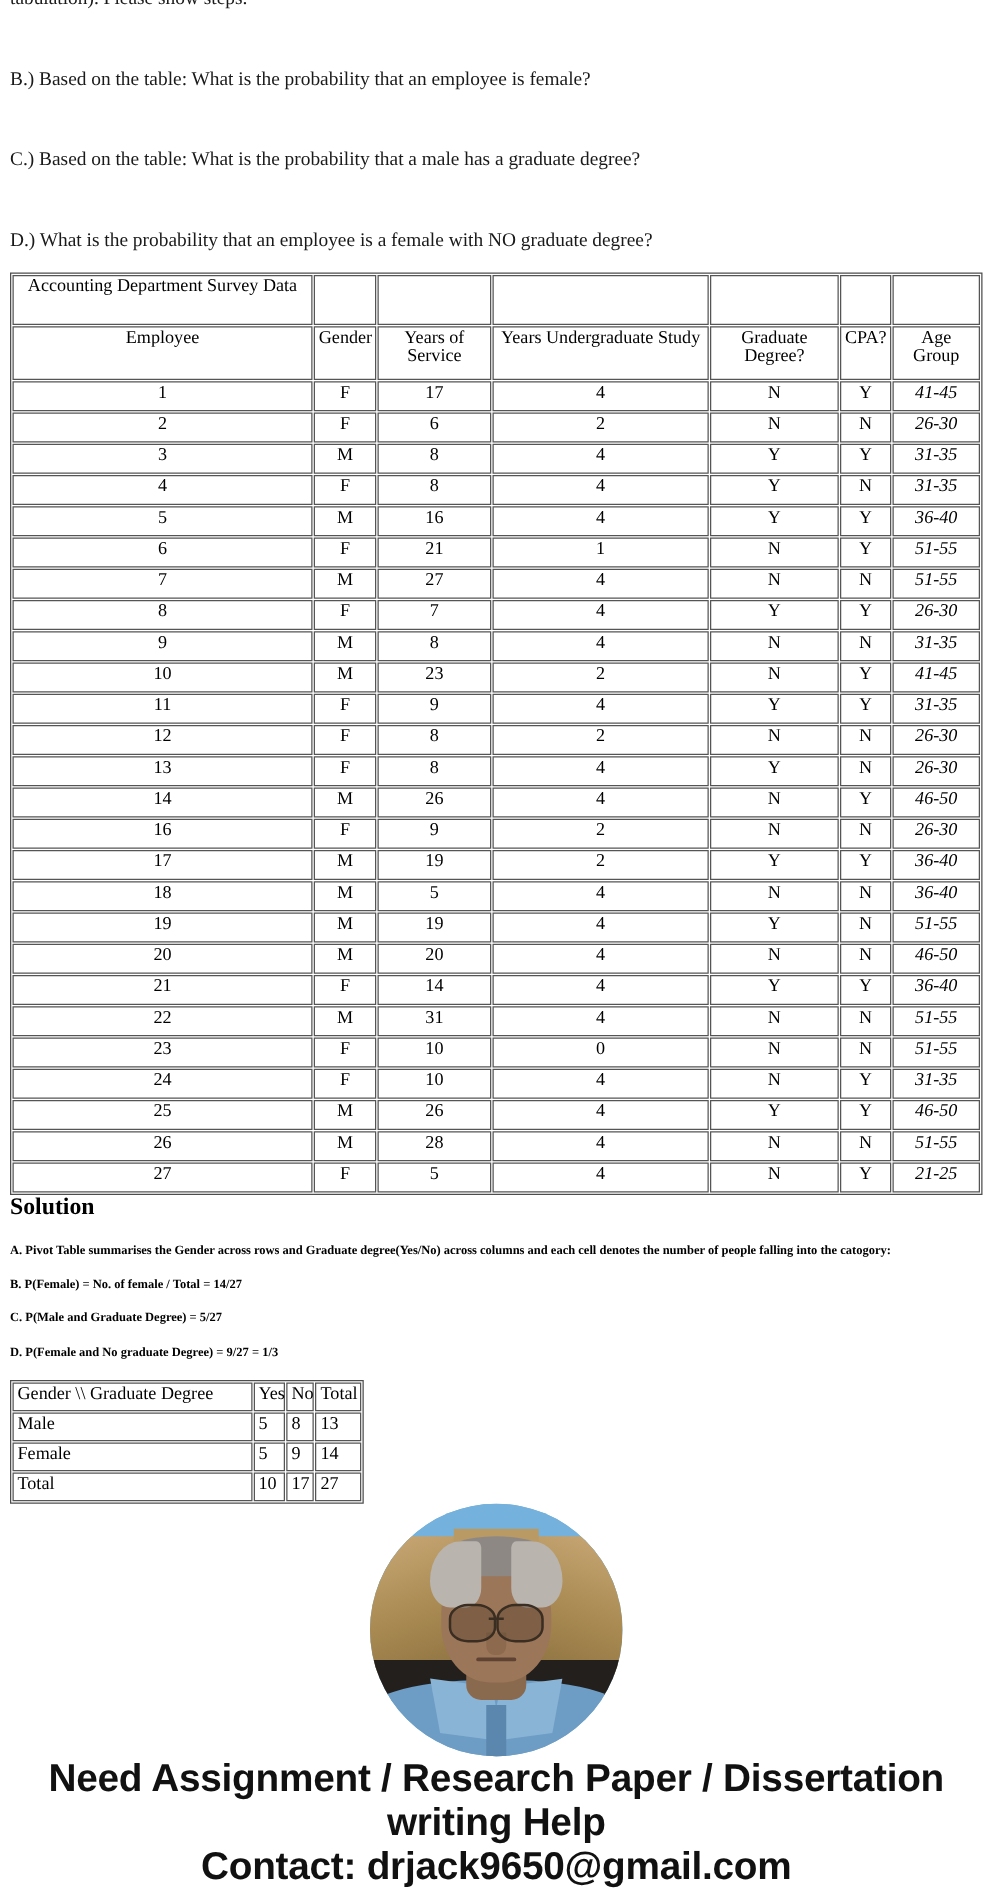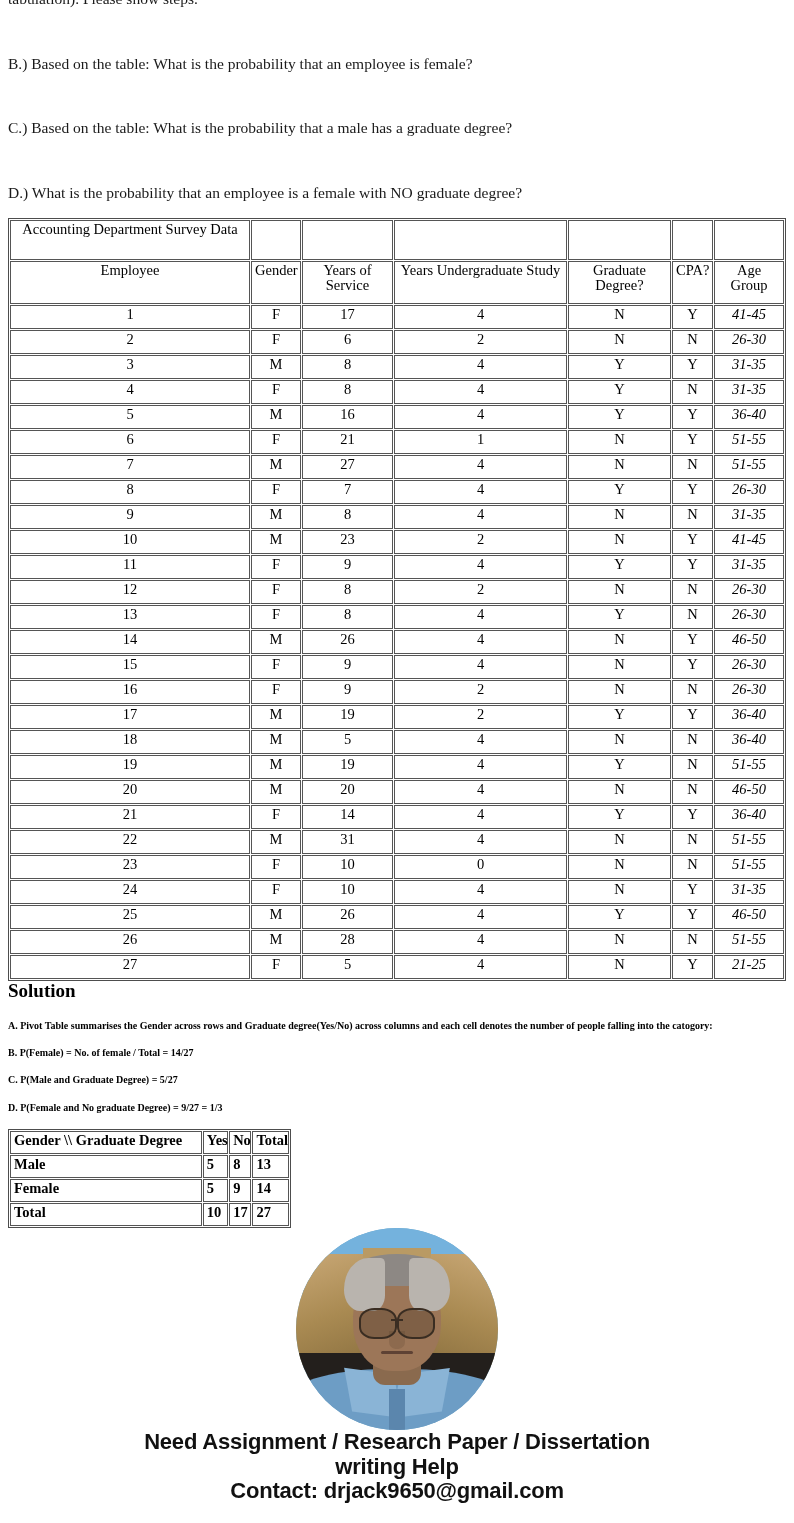--- a/index.html
+++ b/index.html
@@ -96,21 +96,21 @@
     box-sizing: border-box;
   }
   table.pivot {
     border-collapse: separate;
     border-spacing: 1px;
     table-layout: fixed;
     width: 283px;
     border: 1px solid #4d4d4d;
     background: #ffffff;
     font-size: 14.5px;
-    font-weight: bold;
+    font-weight: normal;
     line-height: 1.05;
   }
   table.pivot td {
     border: 1px solid #555555;
     padding: 1px 3px;
     vertical-align: top;
     background: #ffffff;
     height: 19px;
   }
   .p-lbl { width: 189px; }
@@ -255,21 +255,21 @@
   }
 
   
   .footer {
     text-align: center;
     font-family: "Liberation Sans", "DejaVu Sans", sans-serif;
     font-weight: bold;
     color: #111111;
   }
   .footer-line {
-    font-size: 22px;
+    font-size: 31px;
     line-height: 1.13;
     margin: 0;
     letter-spacing: -0.2px;
   }
 </style>
 </head>
 <body>
 
 <section class="questions">
   <p class="q-line q-clipped">tabulation). Please show steps.</p>
@@ -428,29 +428,20 @@
         <tr class="data-row">
           <td class="c-emp">14</td>
           <td class="c-gen">M</td>
           <td class="c-yos">26</td>
           <td class="c-yus">4</td>
           <td class="c-grad">N</td>
           <td class="c-cpa">Y</td>
           <td class="c-age">46-50</td>
         </tr>
         <tr class="data-row">
-          <td class="c-emp">15</td>
-          <td class="c-gen">F</td>
-          <td class="c-yos">9</td>
-          <td class="c-yus">4</td>
-          <td class="c-grad">N</td>
-          <td class="c-cpa">Y</td>
-          <td class="c-age">26-30</td>
-        </tr>
-        <tr class="data-row">
           <td class="c-emp">16</td>
           <td class="c-gen">F</td>
           <td class="c-yos">9</td>
           <td class="c-yus">2</td>
           <td class="c-grad">N</td>
           <td class="c-cpa">N</td>
           <td class="c-age">26-30</td>
         </tr>
         <tr class="data-row">
           <td class="c-emp">17</td>

